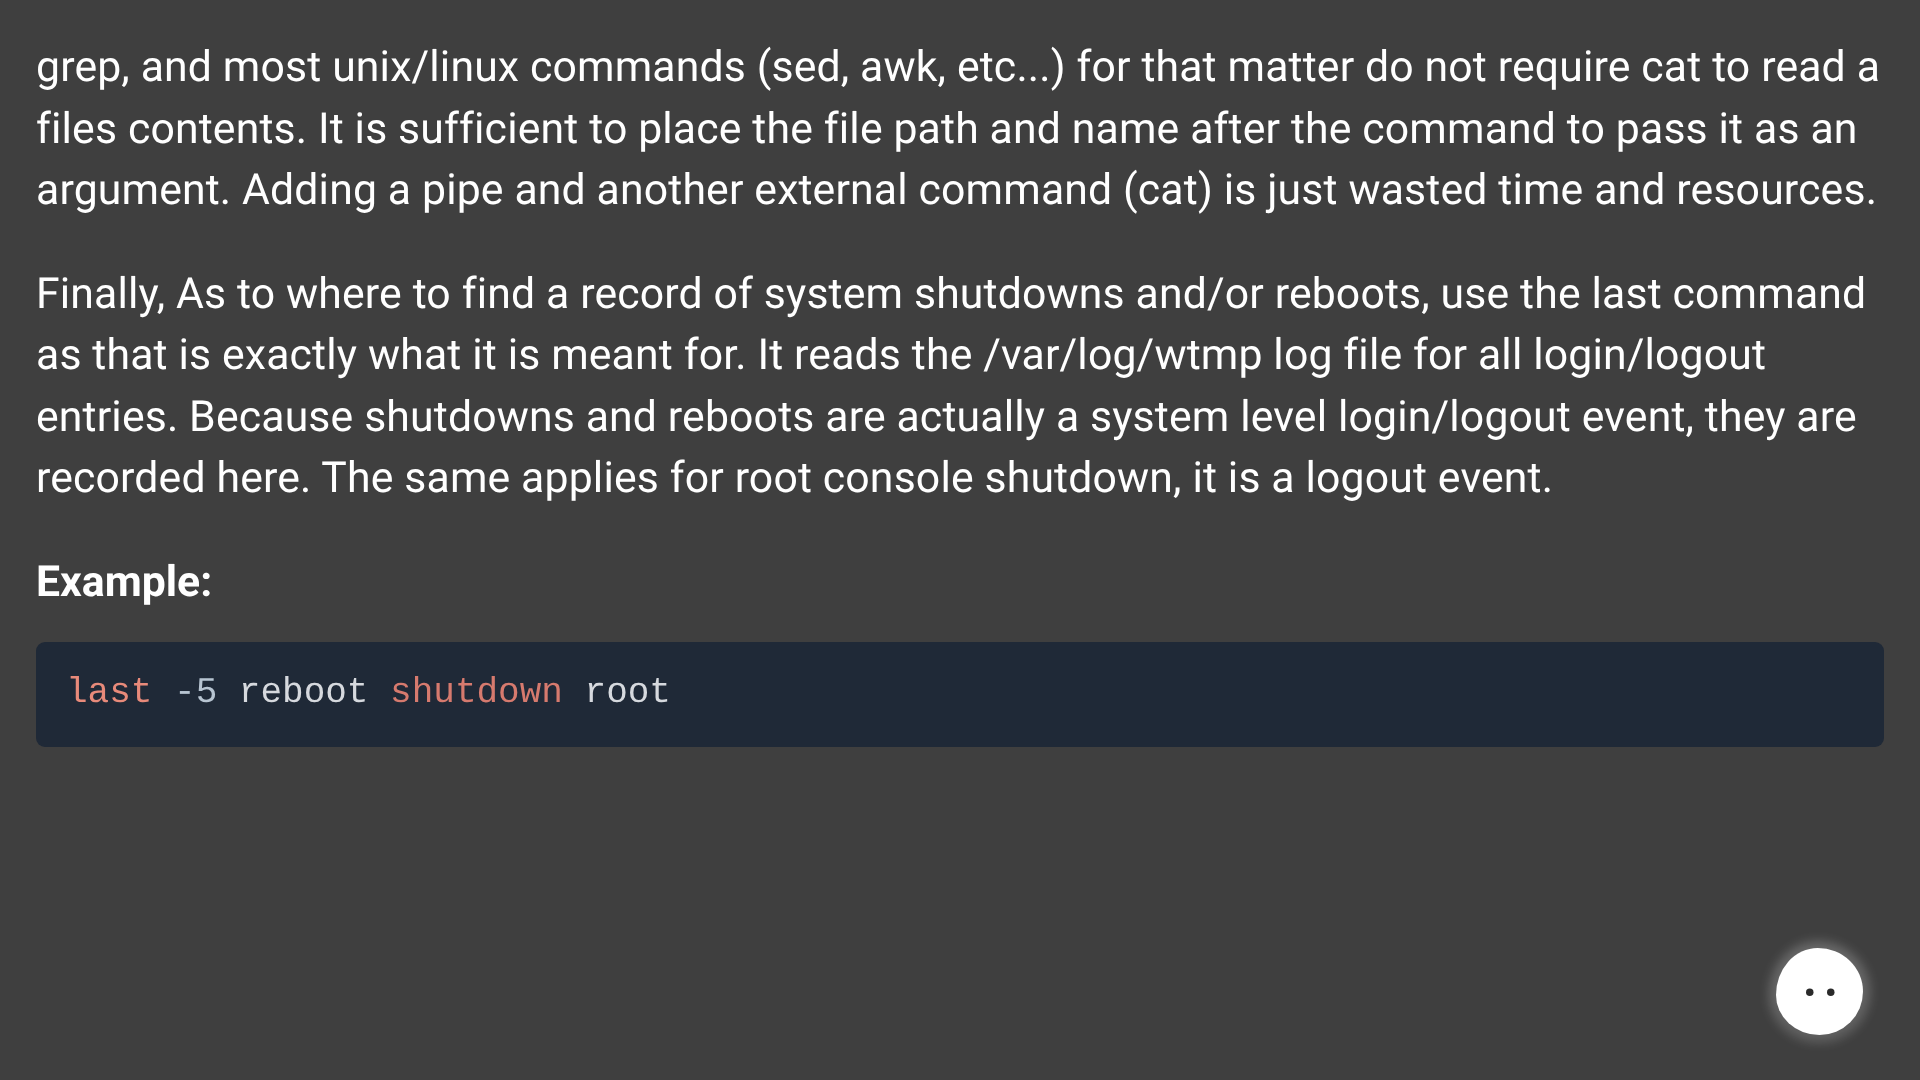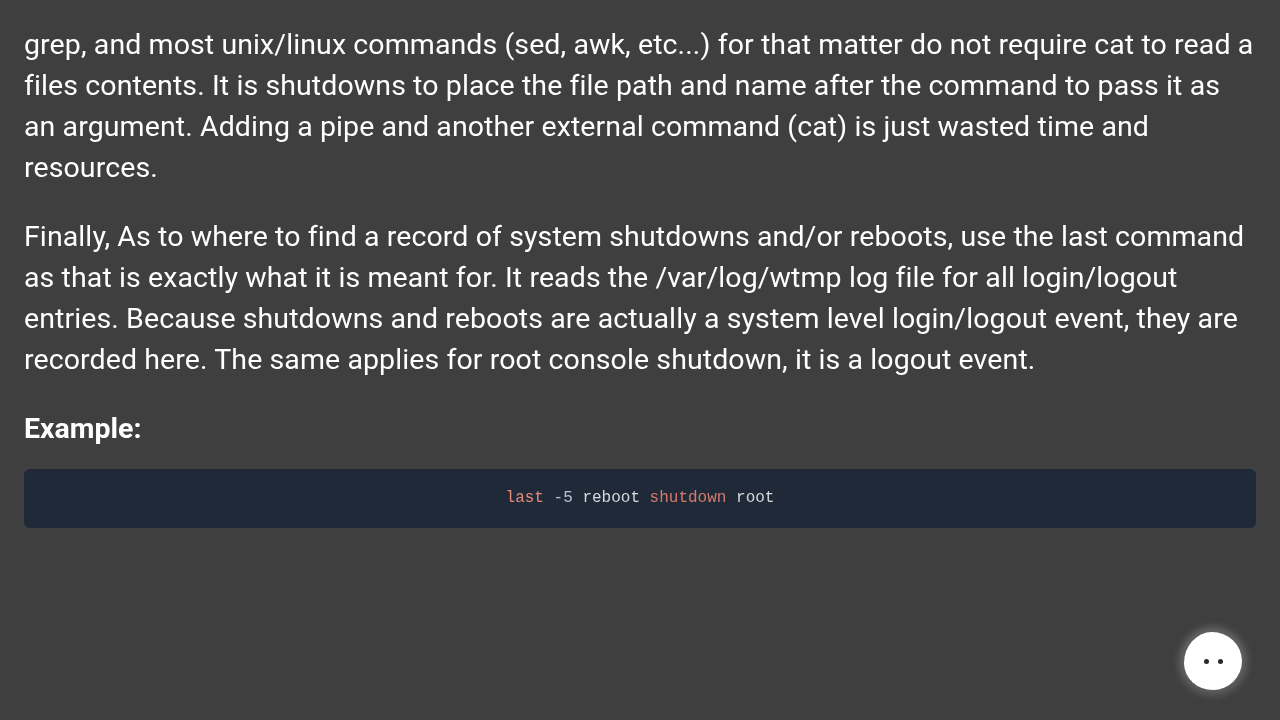--- a/index.html
+++ b/index.html
@@ -26,26 +26,25 @@
     font-size: 28.5px;
     line-height: 1.44;
     margin: 0 0 20px 0;
     font-weight: 700;
   }
   .code-block {
     background: #1f2937;
     border-radius: 6px;
     padding: 18px 20px;
     font-family: "SFMono-Regular", Consolas, "Liberation Mono", Menlo, Courier, monospace;
-    font-size: 16px;
+    font-size: 24px;
     line-height: 1.4;
     white-space: pre;
     color: #d6d9de;
     margin-right: 0;
-    text-align: center;
   }
   .tok-cmd   { color: #e88a7a; }
   .tok-num   { color: #b7c4d1; }
   .tok-plain { color: #d6d9de; }
   .tok-kw    { color: #d67a6e; }
   .code-block .sp { white-space: pre; }
   .fab {
     position: fixed;
     right: 38px;
     bottom: 30px;
@@ -66,21 +65,21 @@
     width: 5px;
     height: 5px;
     background: #2a2a2a;
     border-radius: 50%;
   }
 </style>
 </head>
 <body>
 
 <div class="content">
-  <p class="para">grep, and most unix/linux commands (sed, awk, etc...) for that matter do not require cat to read a files contents. It is shutdowns to place the file path and name after the command to pass it as an argument. Adding a pipe and another external command (cat) is just wasted time and resources.</p>
+  <p class="para">grep, and most unix/linux commands (sed, awk, etc...) for that matter do not require cat to read a files contents. It is sufficient to place the file path and name after the command to pass it as an argument. Adding a pipe and another external command (cat) is just wasted time and resources.</p>
   <p class="para">Finally, As to where to find a record of system shutdowns and/or reboots, use the last command as that is exactly what it is meant for. It reads the /var/log/wtmp log file for all login/logout entries. Because shutdowns and reboots are actually a system level login/logout event, they are recorded here. The same applies for root console shutdown, it is a logout event.</p>
   <p class="example-label">Example:</p>
   <div class="code-block"><span class="tok-cmd">last</span><span class="sp"> </span><span class="tok-num">-5</span><span class="sp"> </span><span class="tok-plain">reboot</span><span class="sp"> </span><span class="tok-kw">shutdown</span><span class="sp"> </span><span class="tok-plain">root</span></div>
 </div>
 
 <div class="fab">
   <span class="dot"></span>
   <span class="dot"></span>
 </div>
 

